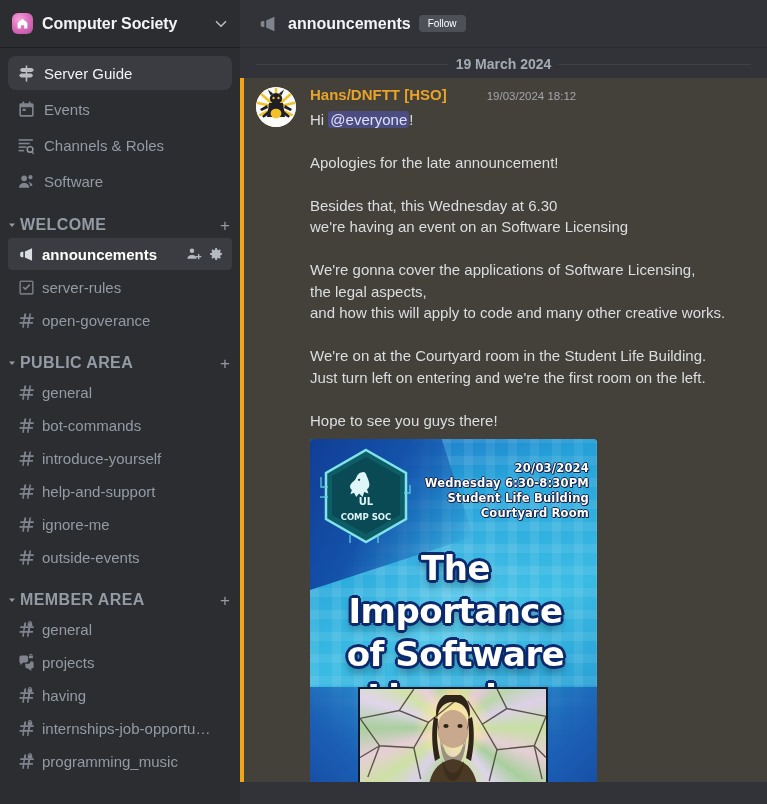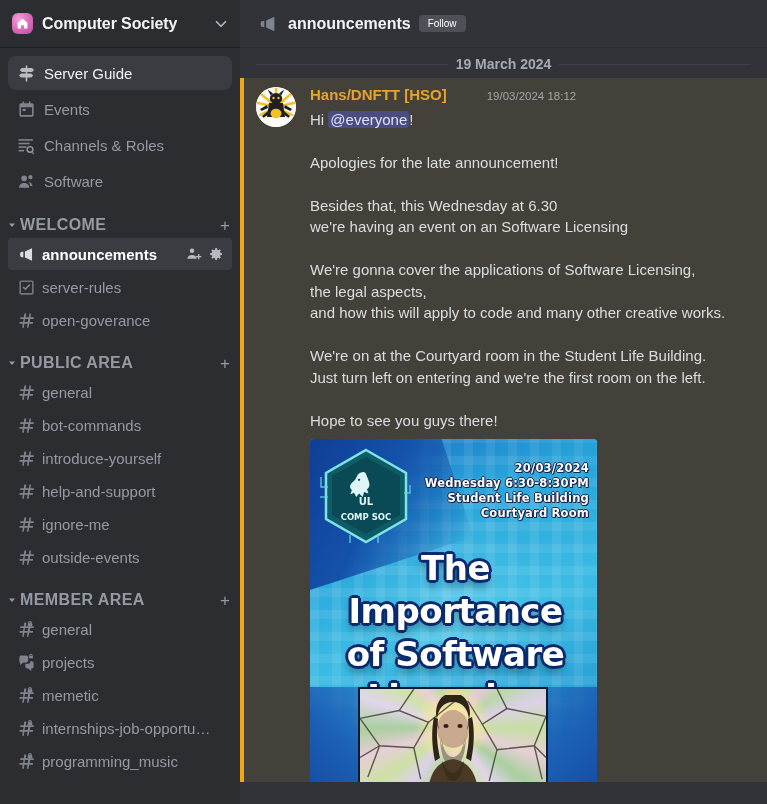--- a/index.html
+++ b/index.html
@@ -460,21 +460,21 @@
         <span class="chan-label">projects</span>
       </div>
 
       <div class="chan">
         <span class="chan-ico">
           <svg viewBox="0 0 24 24">
               <path d="M9.3 3 8.6 8H4.3l-.3 2h4.3l-.7 4H3.3L3 16h4.3l-.7 5h2l.7-5h4l-.7 5h2l.7-5H20l.3-2h-4.3l.7-4h4.3l.3-2h-4.3l.7-5h-2l-.7 5h-4l.7-5zm.9 7h4l-.7 4h-4z"></path>
               <path d="M16.4 1.2a2.4 2.4 0 0 1 2.4 2.4v.8h.5v3.3h-5.8V4.4h.5v-.8a2.4 2.4 0 0 1 2.4-2.4zm0 1.3c-.6 0-1.1.5-1.1 1.1v.8h2.2v-.8c0-.6-.5-1.1-1.1-1.1z"></path>
             </svg>
         </span>
-        <span class="chan-label">memetic</span>
+        <span class="chan-label">having</span>
       </div>
 
       <div class="chan">
         <span class="chan-ico">
           <svg viewBox="0 0 24 24">
               <path d="M9.3 3 8.6 8H4.3l-.3 2h4.3l-.7 4H3.3L3 16h4.3l-.7 5h2l.7-5h4l-.7 5h2l.7-5H20l.3-2h-4.3l.7-4h4.3l.3-2h-4.3l.7-5h-2l-.7 5h-4l.7-5zm.9 7h4l-.7 4h-4z"></path>
               <path d="M16.4 1.2a2.4 2.4 0 0 1 2.4 2.4v.8h.5v3.3h-5.8V4.4h.5v-.8a2.4 2.4 0 0 1 2.4-2.4zm0 1.3c-.6 0-1.1.5-1.1 1.1v.8h2.2v-.8c0-.6-.5-1.1-1.1-1.1z"></path>
             </svg>
         </span>
         <span class="chan-label">internships-job-opportu…</span>

